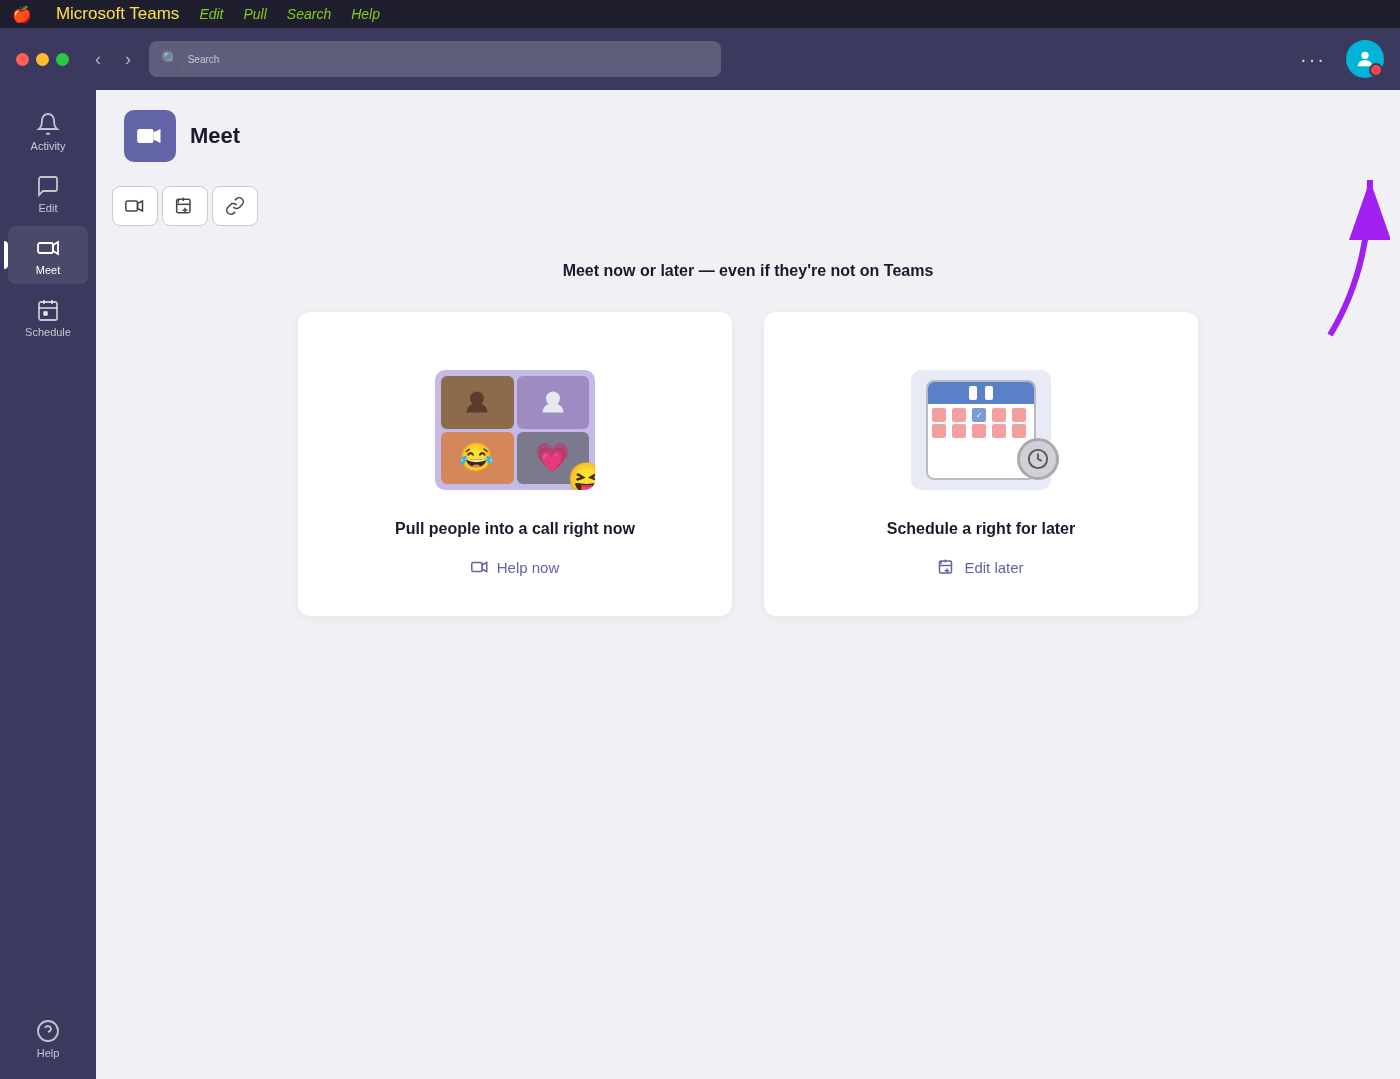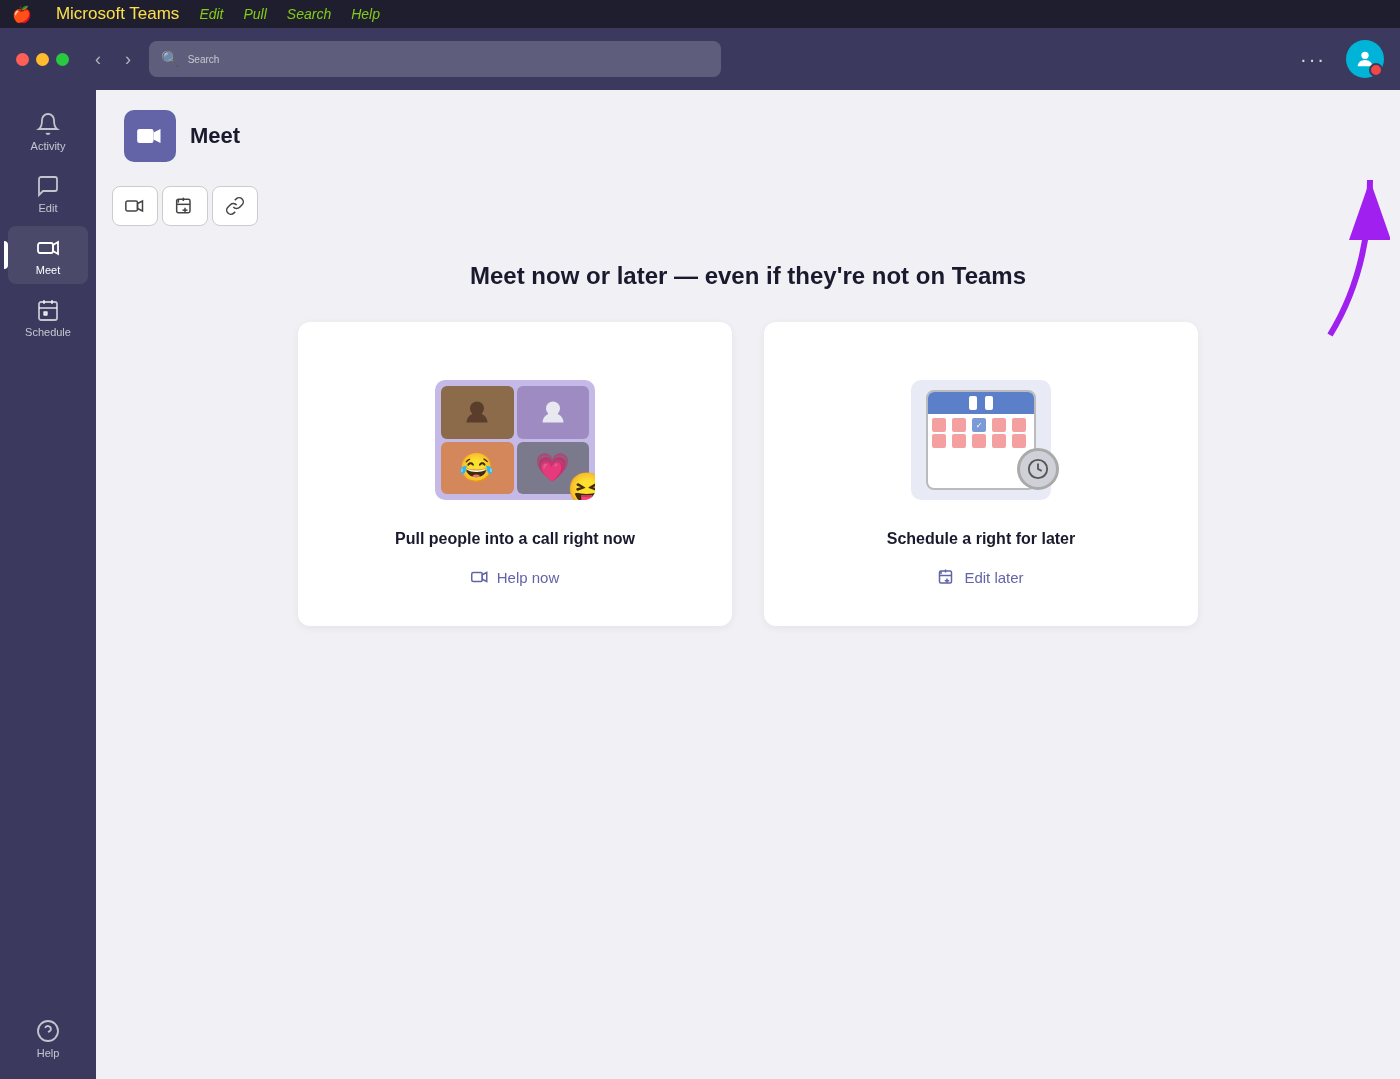--- a/index.html
+++ b/index.html
@@ -238,21 +238,21 @@
     .cards-area {
       flex: 1;
       display: flex;
       flex-direction: column;
       align-items: center;
       padding: 20px 40px;
       gap: 32px;
     }
 
     .cards-headline {
-      font-size: 24px;
+      font-size: 16px;
       font-weight: 600;
       color: #1a1a2e;
       text-align: center;
     }
 
     .cards-row {
       display: flex;
       gap: 32px;
       width: 100%;
       max-width: 900px;

